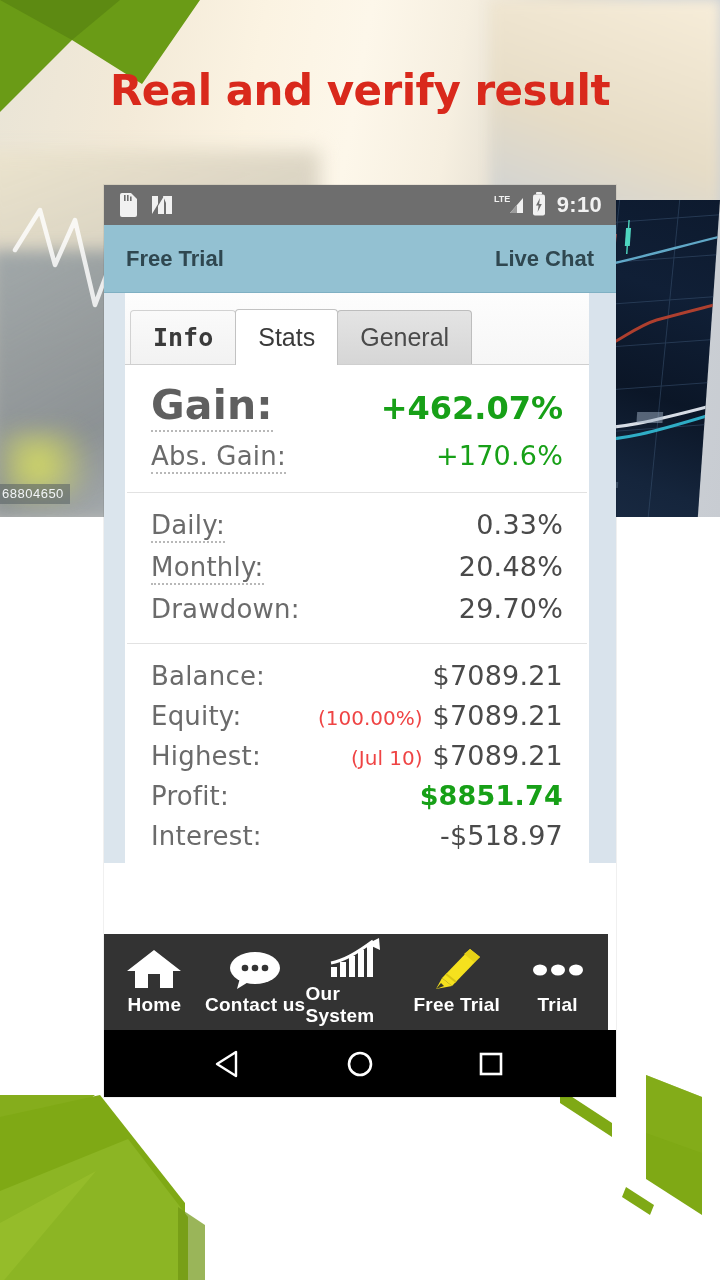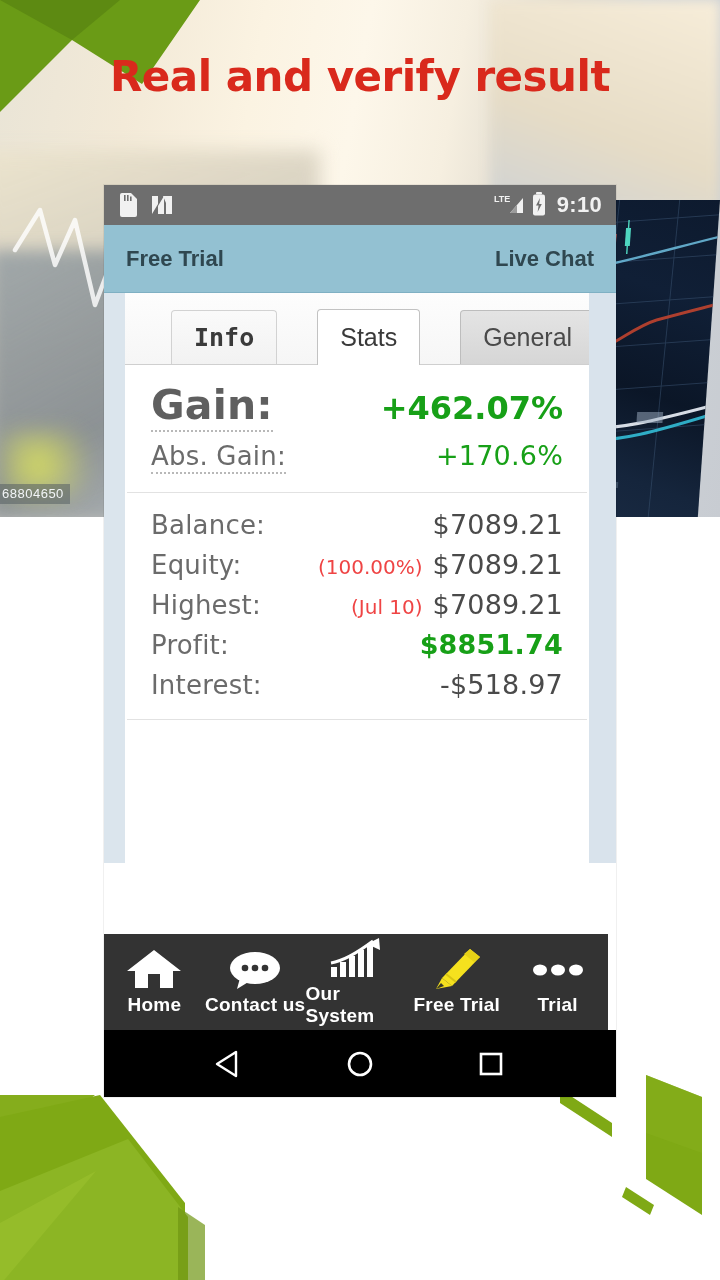--- a/index.html
+++ b/index.html
@@ -67,21 +67,21 @@
   
   .green-shape { position:absolute; }
   #green-top {
     left:0; top:0; width:200px; height:130px;
   }
   #green-bl { left:0; top:1095px; width:300px; height:190px; }
   #green-br { left:560px; top:1075px; width:165px; height:215px; }
 
   
   #headline {
-    position:absolute; left:0; top:52px; width:720px;
+    position:absolute; left:0; top:66px; width:720px;
     text-align:center;
     font-size:42px; font-weight:bold; color:#d9291c;
     letter-spacing:-.5px;
     font-family:"DejaVu Sans", sans-serif;
   }
 
   
   #phone {
     position:absolute; left:104px; top:185px; width:512px; height:912px;
     background:#ffffff;
@@ -124,21 +124,20 @@
     background:linear-gradient(#fdfdfd,#f6f6f6);
     border-bottom:1px solid #cfcfcf;
   }
   .tab {
     height:54px; display:flex; align-items:center; justify-content:center;
     padding:0 22px; font-size:25px; color:#555;
     border:1px solid #c9c9c9; border-bottom:none;
     border-radius:4px 4px 0 0; margin-right:-1px;
     background:linear-gradient(#fbfbfb,#eeeeee);
     position:relative;
-    margin-left:41px;
   }
   .tab.info {
     font-family:"DejaVu Sans Mono", monospace;
     font-weight:bold; color:#3a3a3a; font-size:25px;
     background:linear-gradient(#fafafa,#f2f2f2);
     border-color:#d2d2d2;
   }
   .tab.active {
     background:#ffffff; color:#3a3a3a; z-index:3;
     border-color:#c2c2c2; margin-bottom:-1px; height:56px;
@@ -327,20 +326,34 @@
           <div class="row gain">
             <span class="lbl">Gain:</span>
             <span class="val big">+462.07%</span>
           </div>
           <div class="row">
             <span class="lbl">Abs. Gain:</span>
             <span class="val green">+170.6%</span>
           </div>
         </div>
 
+        <div class="stat-group">
+          <div class="row">
+            <span class="lbl">Daily:</span>
+            <span class="val">0.33%</span>
+          </div>
+          <div class="row">
+            <span class="lbl">Monthly:</span>
+            <span class="val">20.48%</span>
+          </div>
+          <div class="row">
+            <span class="lbl nodot">Drawdown:</span>
+            <span class="val">29.70%</span>
+          </div>
+        </div>
 
         <div class="stat-group">
           <div class="row">
             <span class="lbl nodot">Balance:</span>
             <span class="val">$7089.21</span>
           </div>
           <div class="row">
             <span class="lbl nodot">Equity:</span>
             <span class="note">(100.00%)</span>
             <span class="val">$7089.21</span>

